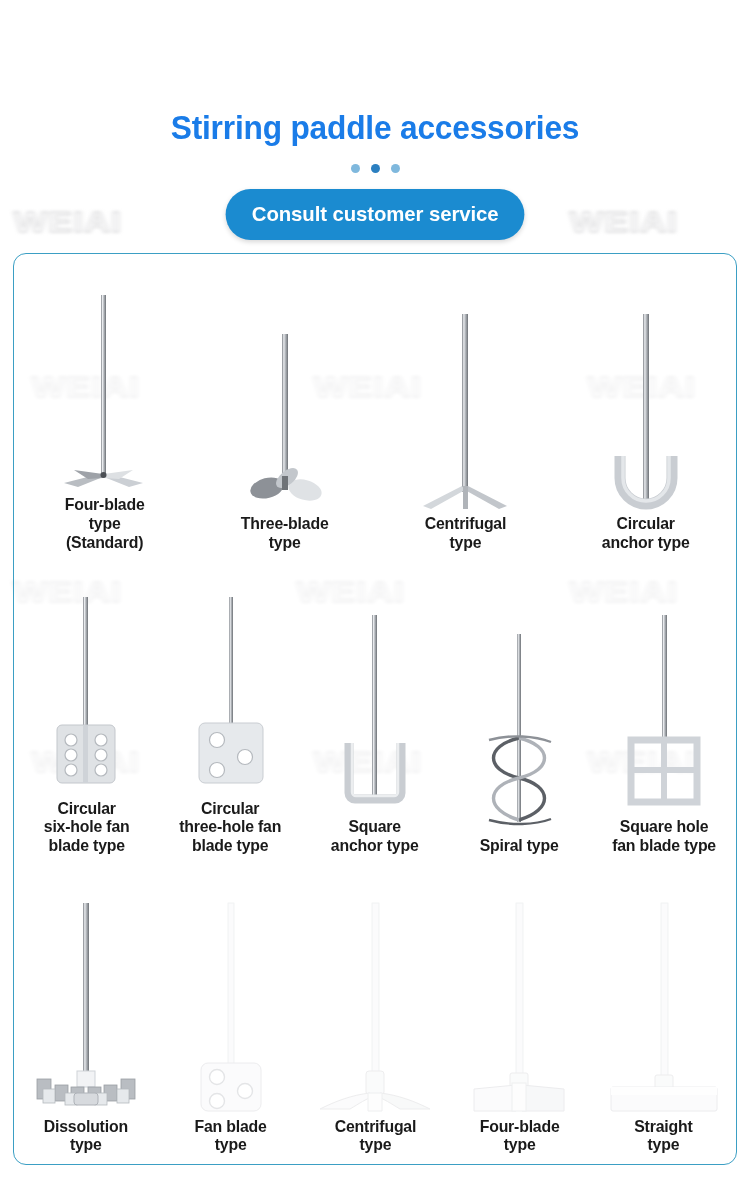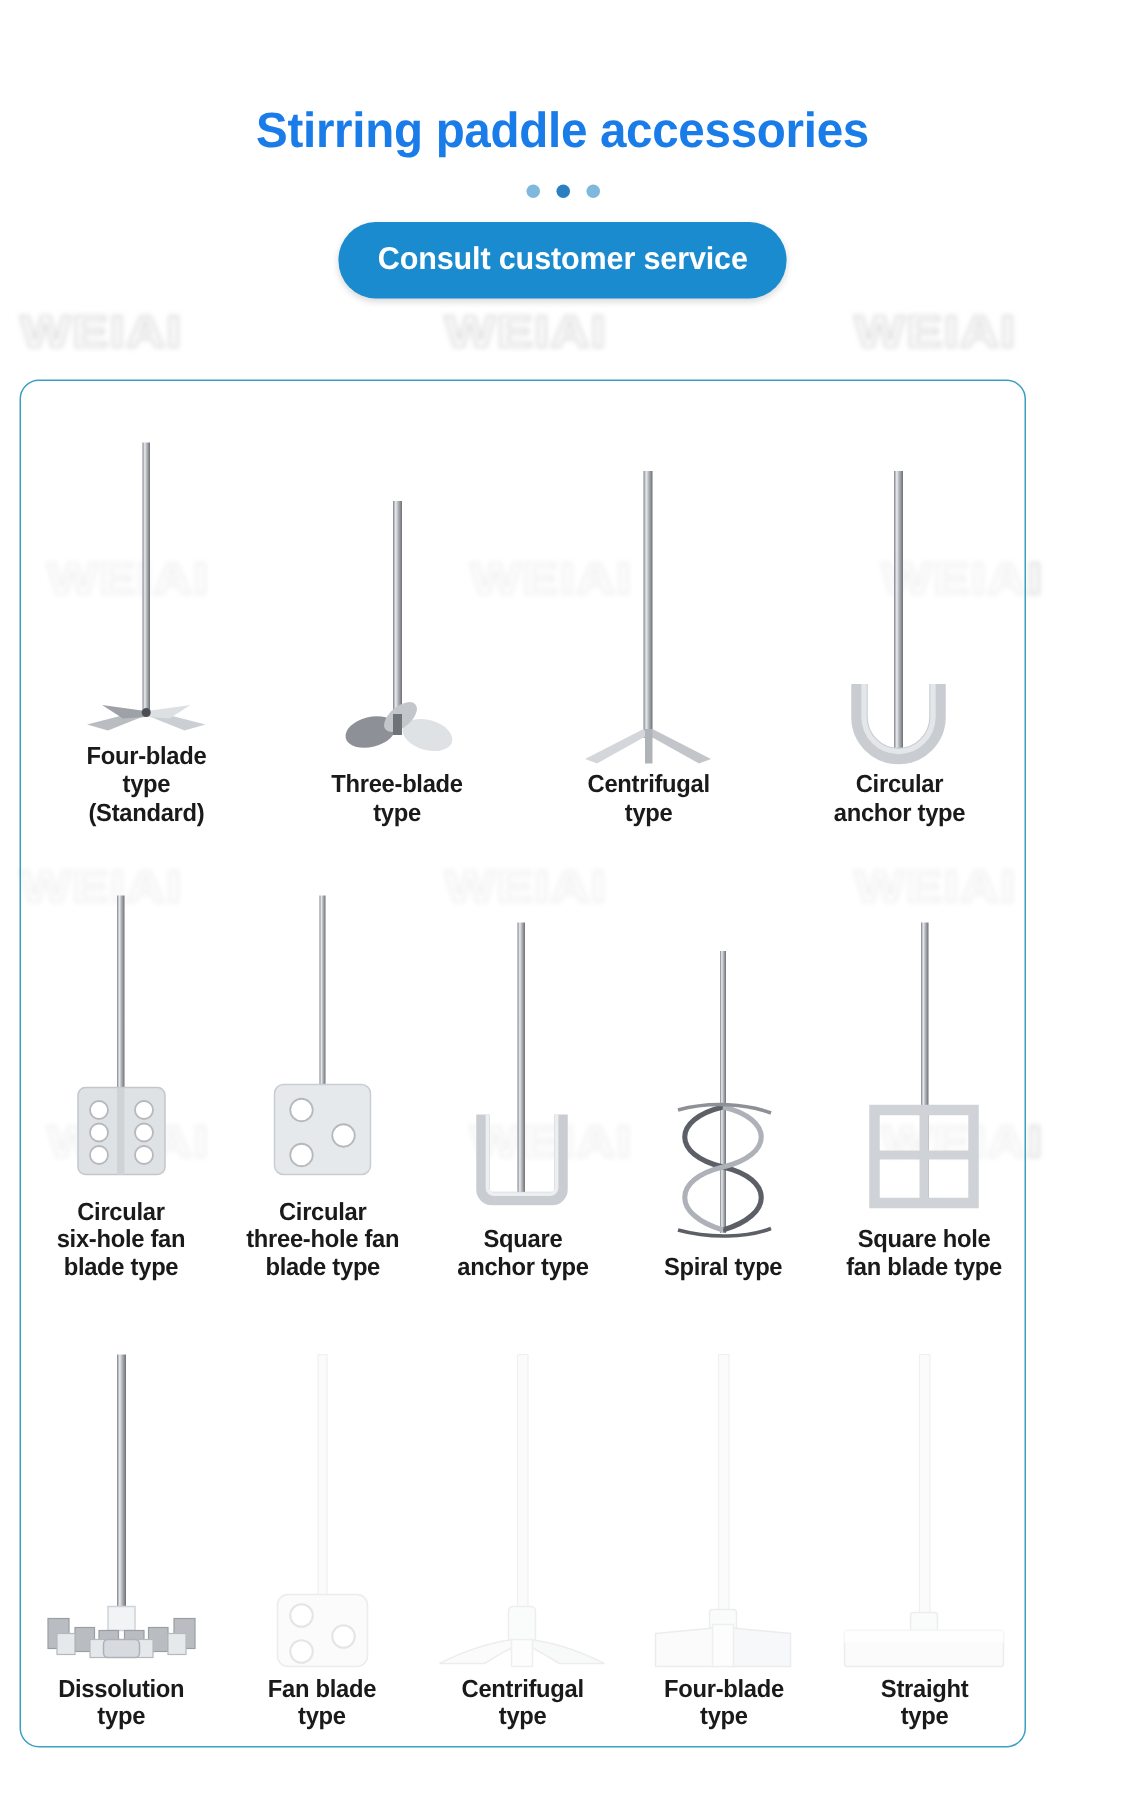--- a/index.html
+++ b/index.html
@@ -19,42 +19,42 @@
     font-weight:700;font-size:30px;letter-spacing:1px;
     color:transparent;
     -webkit-text-stroke:1.4px rgba(168,168,172,.42);
     text-stroke:1.4px rgba(168,168,172,.42);
     filter:blur(1.6px);
     transform:scaleX(1.18);
     white-space:nowrap;
   }
 
   
-  .header{position:relative;z-index:3;text-align:center;padding-top:70px;}
+  .header{position:relative;z-index:3;text-align:center;padding-top:111px;}
   .title{
     font-size:33px;font-weight:700;color:#1a7ce8;
     letter-spacing:-.2px;margin:0;line-height:1;
     transform:scaleX(.96);
   }
   .dots{margin:20px 0 0 0;display:flex;justify-content:center;gap:11px;}
   .dot{width:9px;height:9px;border-radius:50%;background:#7fb8dd;}
   .dot.mid{background:#2b7fc0;}
   .cta-wrap{margin-top:16px;display:flex;justify-content:center;}
   .cta{
     background:#1b8bd0;color:#fff;border:none;
     font-family:"Liberation Sans", sans-serif;
     font-size:21px;font-weight:700;letter-spacing:-.1px;
     padding:13px 27px 14px;border-radius:26px;
     box-shadow:0 2px 5px rgba(0,0,0,.16);
     cursor:pointer;transform:scaleX(.97);
   }
 
   
   .panel{
-    position:absolute;left:13px;top:253px;width:671px;height:912px;
+    position:absolute;left:13px;top:253px;width:724px;height:912px;
     border:1.6px solid #3b9fc4;border-radius:13px;
     background:rgba(255,255,255,.55);
     z-index:2;box-sizing:border-box;
     display:flex;flex-direction:column;
   }
   .row{display:flex;flex:1;}
   .cell{
     flex:1;display:flex;flex-direction:column;
     align-items:center;justify-content:flex-end;
     position:relative;

